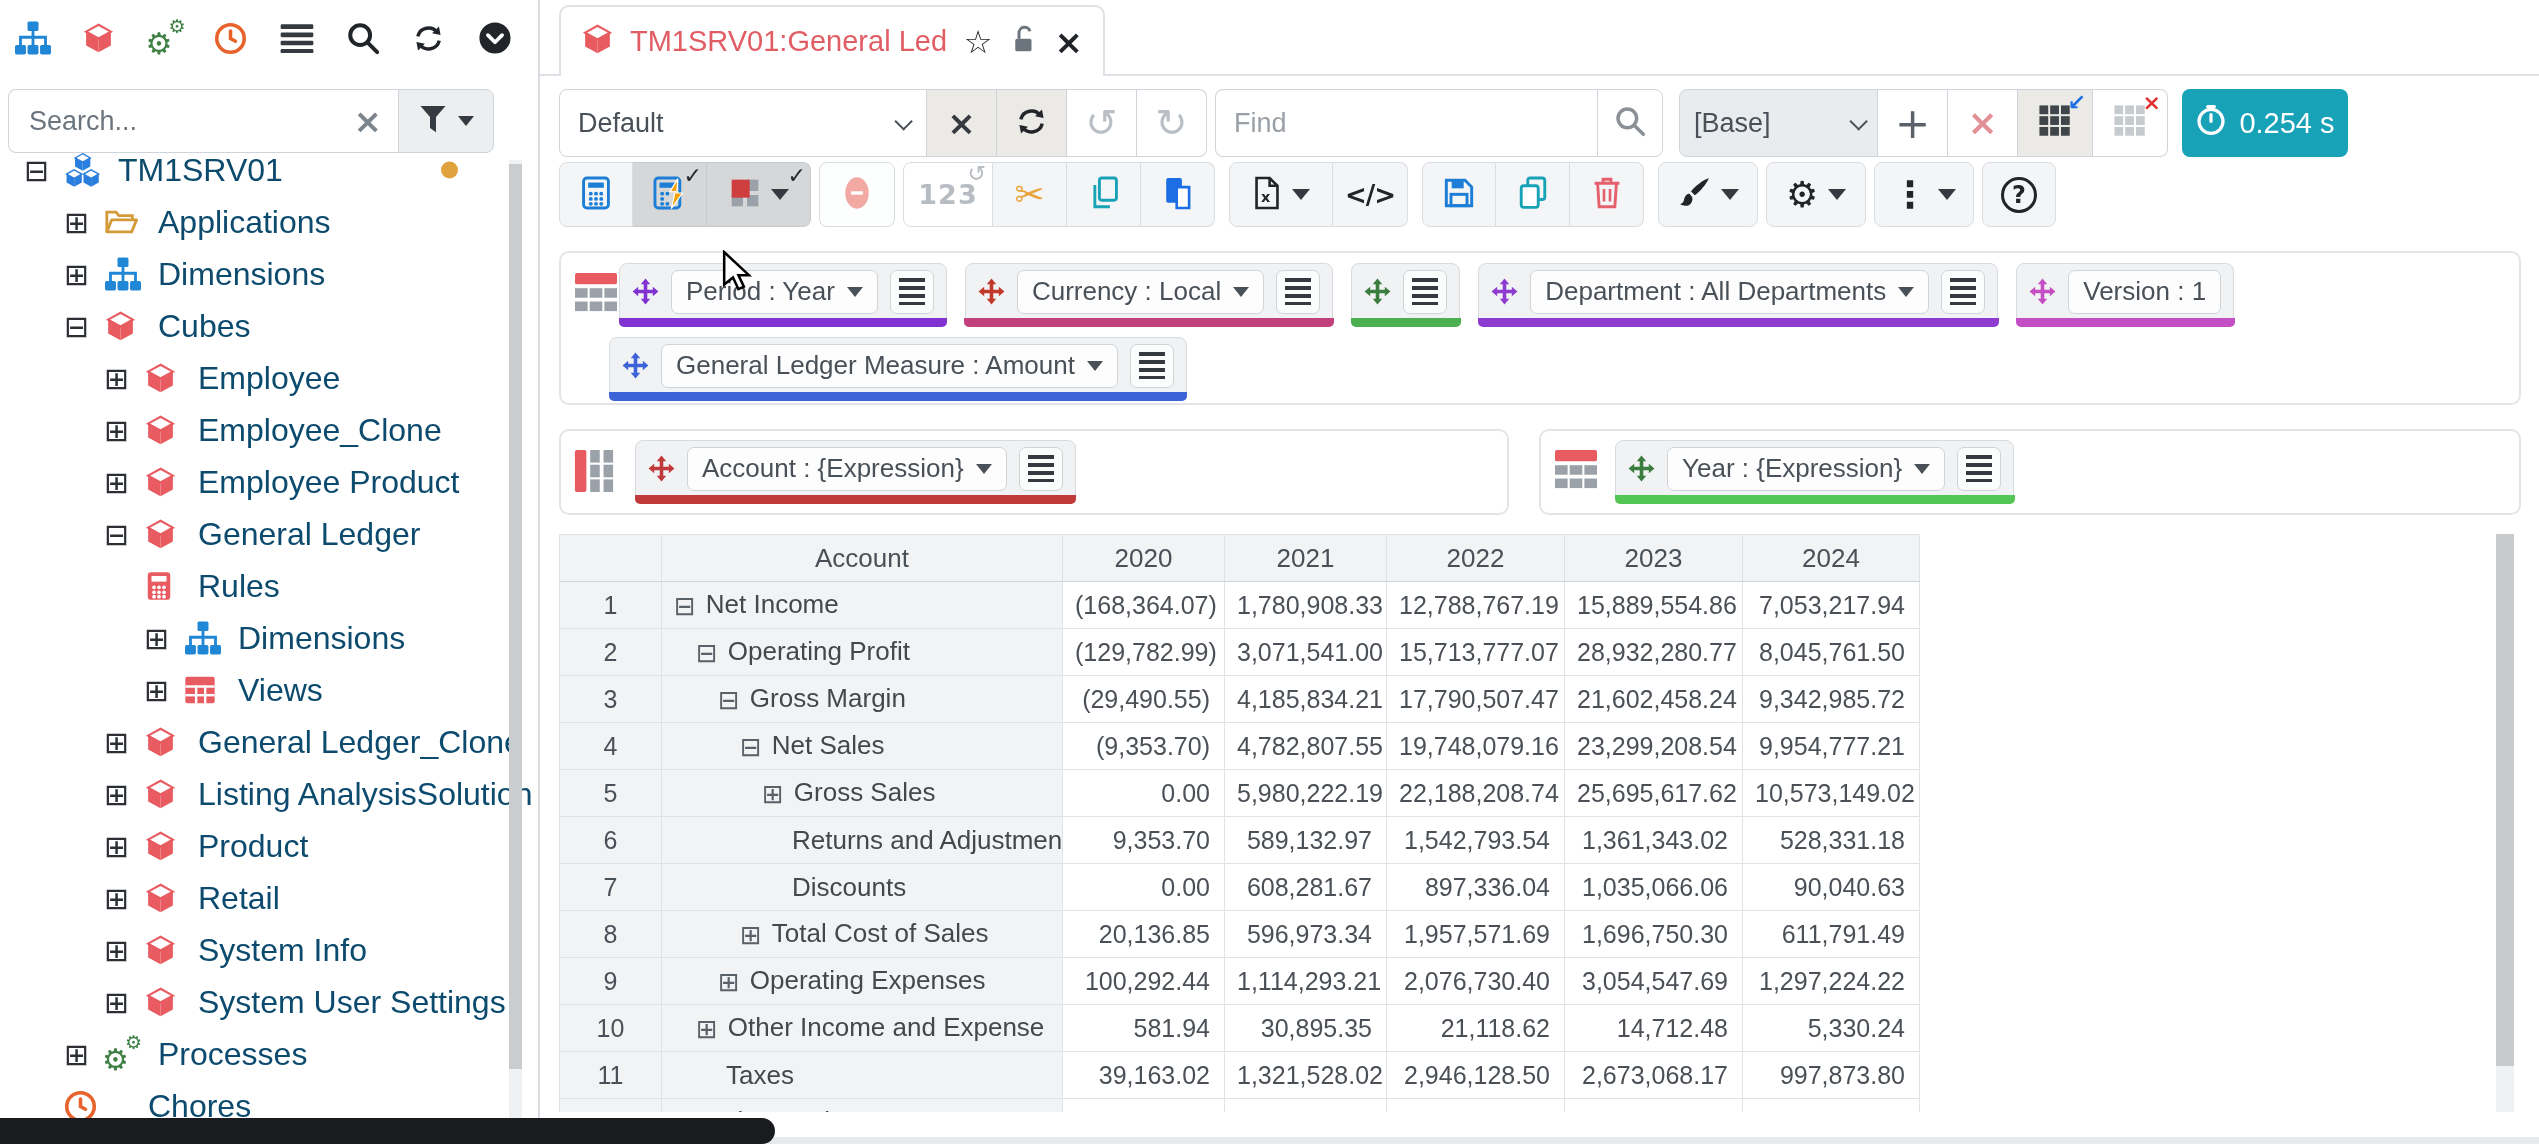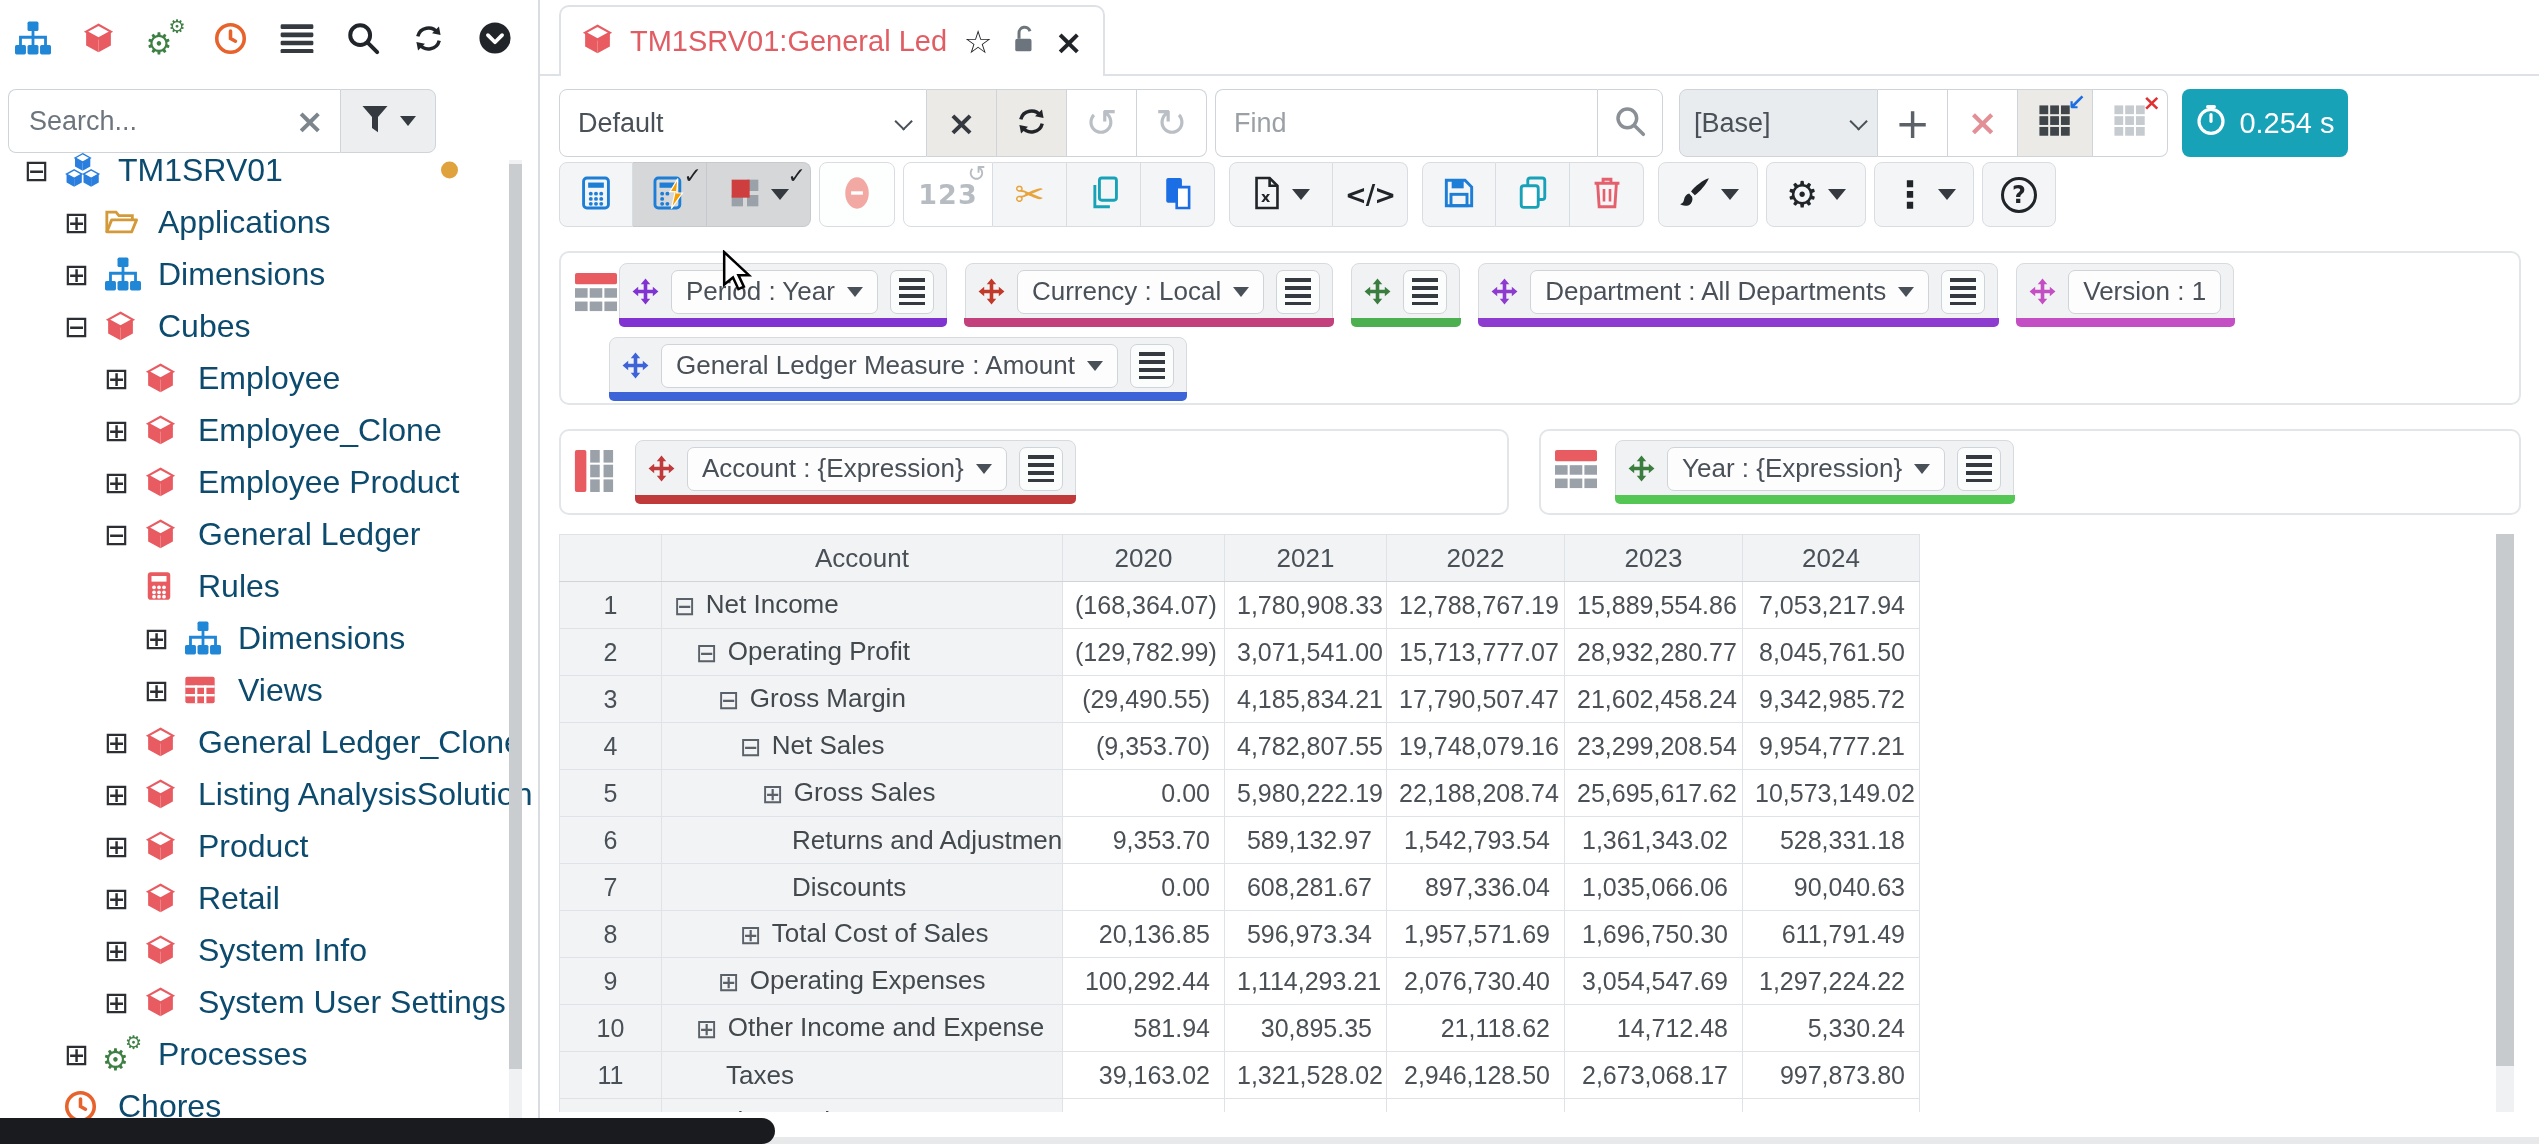--- a/index.html
+++ b/index.html
@@ -6,21 +6,21 @@
   html,body { background:#fff; }
   body { font-family:"Liberation Sans", sans-serif; color:#24292e; }
   .app { position:relative; width:2539px; height:1144px; background:#fff; overflow:hidden; }
   .glyph { font-family:"DejaVu Sans", sans-serif; }
 
   
   .sidebar { position:absolute; left:0; top:0; width:540px; height:100%; background:#fff; border-right:2px solid #d9dde1; }
   .side-icons { position:absolute; left:12px; top:14px; height:48px; display:flex; align-items:center; gap:25px; }
   .side-icons .sicon { width:41px; height:41px; display:flex; align-items:center; justify-content:center; cursor:pointer; }
   .search-row { position:absolute; left:8px; top:89px; height:64px; width:501px; display:flex; }
-  .search-box { position:relative; width:332px; height:64px; border:1.5px solid #ced4da; border-right:none; border-radius:8px 0 0 8px; background:#fff; }
+  .search-box { position:relative; width:390px; height:64px; border:1.5px solid #ced4da; border-right:none; border-radius:8px 0 0 8px; background:#fff; }
   .search-box input { width:100%; height:100%; border:none; outline:none; background:transparent; font-size:27px; color:#495057; padding:0 60px 0 20px; font-family:inherit; }
   .search-box input::placeholder { color:#6c757d; }
   .search-clear { position:absolute; right:16px; top:50%; transform:translateY(-50%); font-size:34px; font-weight:bold; color:#7d858c; cursor:pointer; line-height:1; }
   .filter-btn { width:96px; height:64px; background:#eceeef; border:1.5px solid #ced4da; border-radius:0 8px 8px 0; display:flex; align-items:center; justify-content:center; gap:10px; cursor:pointer; }
   .tree { position:absolute; left:0; top:144px; right:30px; }
   .tree-row { position:relative; display:flex; align-items:center; height:52px; cursor:pointer; }
   .tree-toggle { width:40px; font-size:30px; color:#2b2f33; text-align:left; flex:0 0 40px; }
   .tree-icon { width:40px; flex:0 0 40px; display:flex; align-items:center; }
   .tree-label { font-size:32px; color:#0c4a6e; margin-left:14px; white-space:nowrap; }
   .status-dot { position:absolute; right:50px; top:50%; transform:translateY(-50%); width:17px; height:17px; border-radius:50%; background:#e0a23c; }
@@ -418,21 +418,21 @@
         <div class="tree-row" style="padding-left: 64px;">
           <span class="tree-toggle glyph">⊞</span>
           <span class="tree-icon">
             <span class="gearwrap">
               <span class="g1 glyph">⚙</span>
               <span class="g2 glyph">⚙</span>
             </span>
           </span>
           <span class="tree-label">Processes</span>
         </div>
-        <div class="tree-row" style="padding-left: 64px;">
+        <div class="tree-row" style="padding-left: 64px; gap: 30px;">
           <span class="tree-icon">
             <svg width="33" height="33" viewBox="0 0 24 24">
               <circle cx="12" cy="12" r="10" fill="none" stroke="#e8622c" stroke-width="2.6"></circle>
               <path d="M12 6.5V12l3.6 2" stroke="#e8622c" stroke-width="2.6" fill="none" stroke-linecap="round"></path>
             </svg>
           </span>
           <span class="tree-label">Chores</span>
         </div>
       </div>
     <div class="side-scroll">

